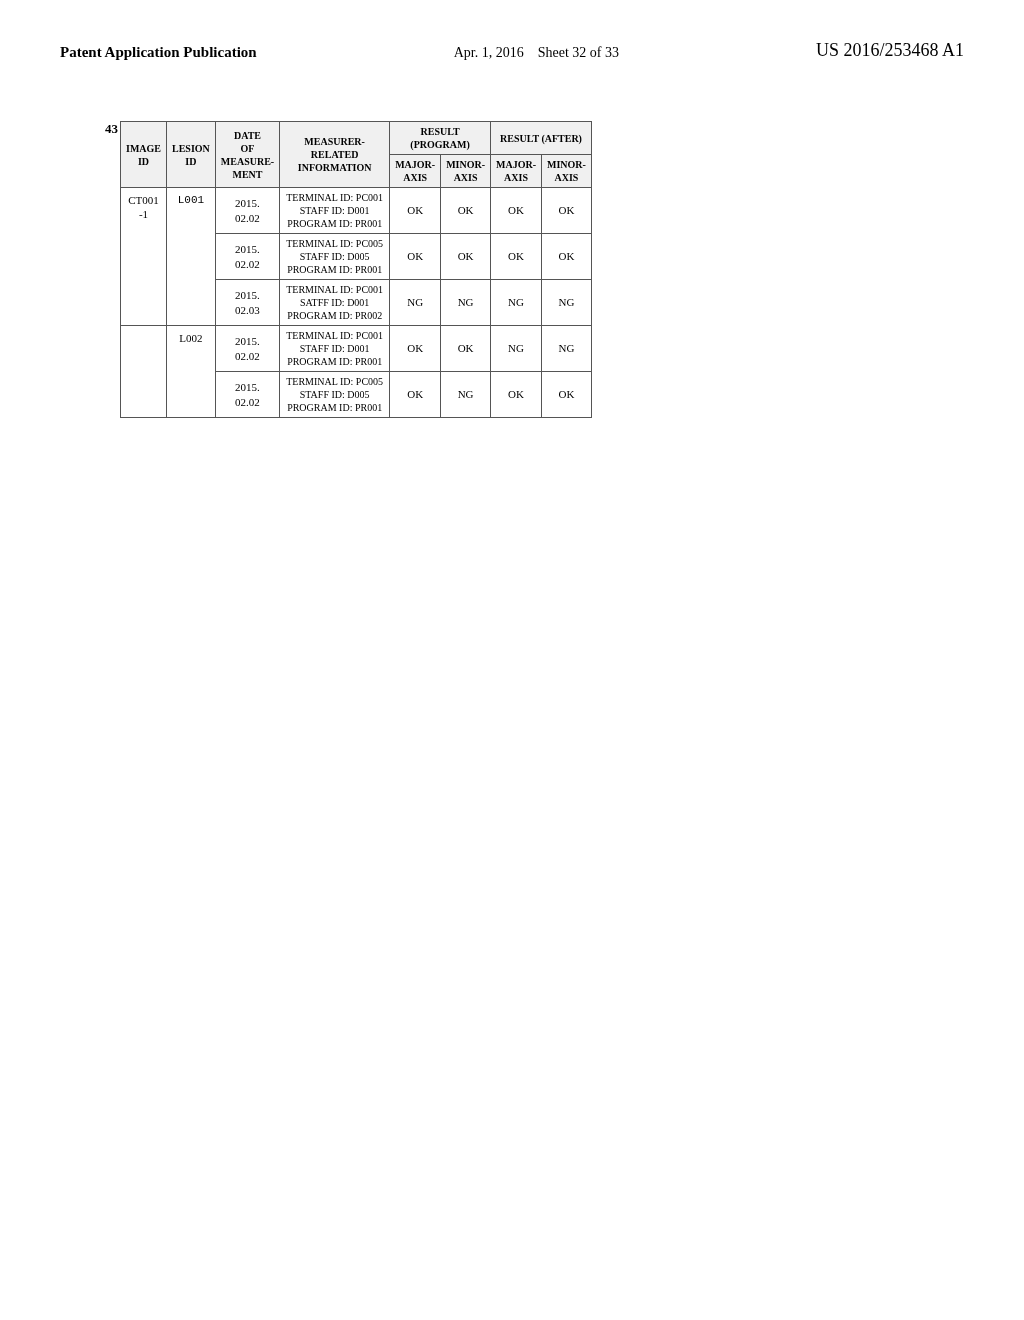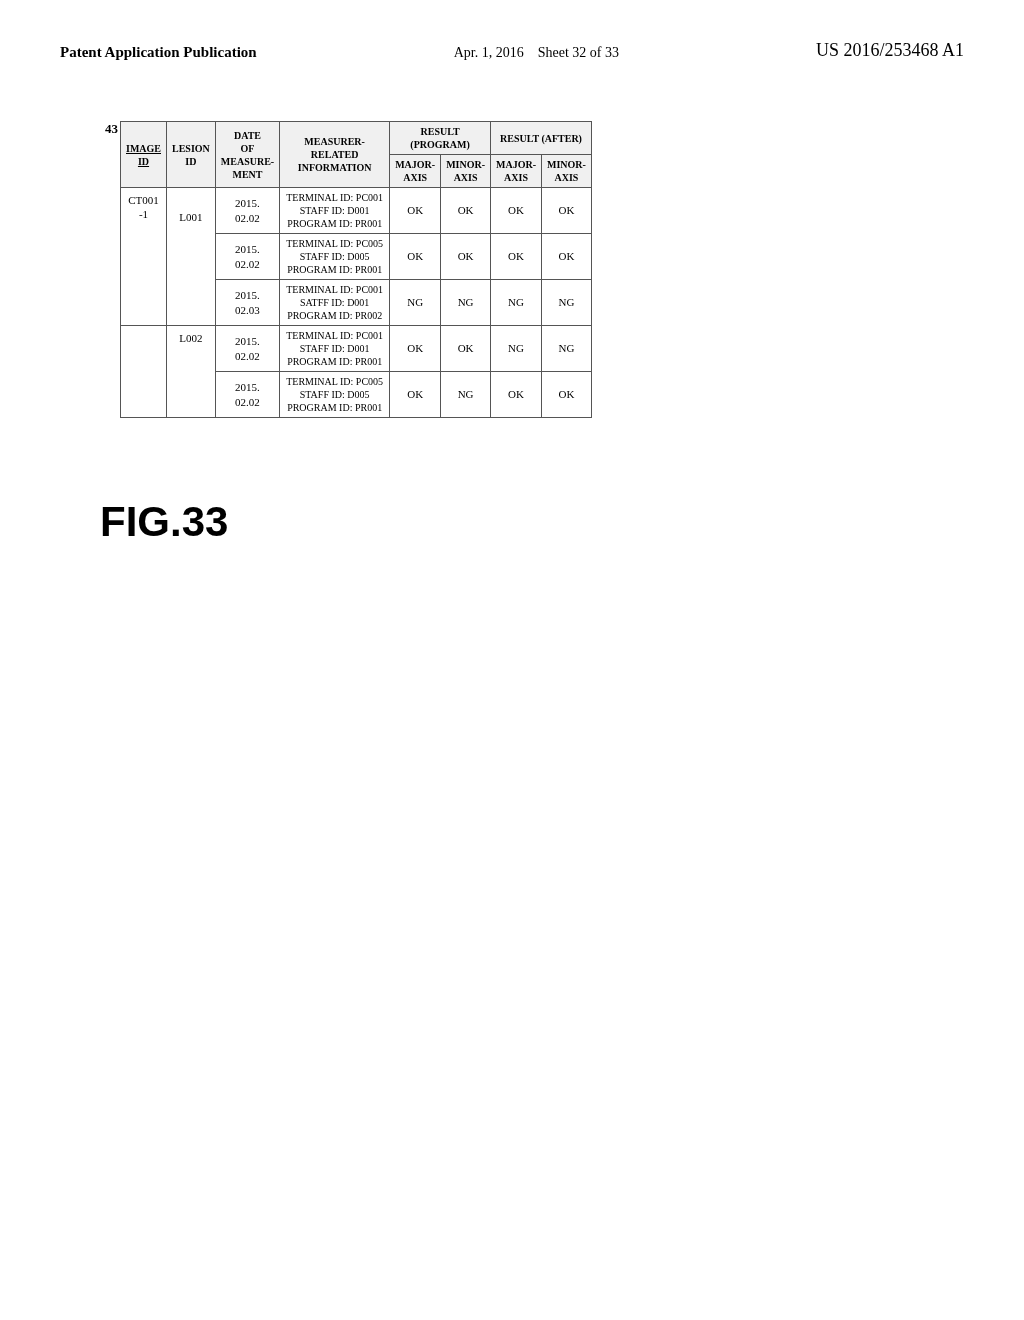--- a/index.html
+++ b/index.html
@@ -72,21 +72,21 @@
       vertical-align: middle;
       line-height: 1.3;
     }
 
     .data-table th {
       background: #f0f0f0;
       font-weight: bold;
       font-size: 10px;
     }
 
-    .col-image-id { width: 45px; text-decoration: underline; }
+    .col-image-id { width: 45px; }
     .col-lesion-id { width: 40px; }
     .col-date { width: 38px; }
     .col-measurer { width: 110px; margin-top: 21px; }
     .col-result-major { width: 45px; }
     .col-result-minor { width: 45px; }
     .col-after-major { width: 45px; }
     .col-after-minor { width: 45px; }
 
     .cell-info {
       text-align: left;
@@ -149,21 +149,21 @@
             <th class="col-result-major">MAJOR-<br>AXIS</th>
             <th class="col-result-minor">MINOR-<br>AXIS</th>
             <th class="col-after-major">MAJOR-<br>AXIS</th>
             <th class="col-after-minor">MINOR-<br>AXIS</th>
           </tr>
         </thead>
         <tbody>
 
           <tr>
             <td rowspan="3" style="vertical-align:top; padding-top:5px;margin-top:40px;">CT001<br>-1</td>
-            <td rowspan="3" style="vertical-align:top; padding-top:22px;">L001</td>
+            <td rowspan="3" style="vertical-align:top; padding-top:5px;font-family:Liberation Mono, monospace;">L001</td>
             <td>2015.<br>02.02</td>
             <td class="cell-info">TERMINAL ID: PC001<br>STAFF ID: D001<br>PROGRAM ID: PR001</td>
             <td>OK</td>
             <td>OK</td>
             <td>OK</td>
             <td>OK</td>
           </tr>
 
           <tr>
             <td class="dashed-border-top">2015.<br>02.02</td>
@@ -199,16 +199,15 @@
             <td class="cell-info dashed-border-top">TERMINAL ID: PC005<br>STAFF ID: D005<br>PROGRAM ID: PR001</td>
             <td class="dashed-border-top">OK</td>
             <td class="dashed-border-top">NG</td>
             <td class="dashed-border-top">OK</td>
             <td class="dashed-border-top">OK</td>
           </tr>
         </tbody>
       </table>
     </div>
 
-    <div class="figure-label">FIG.33</div>
 
   </div>
 </div>
 
 </body></html>

